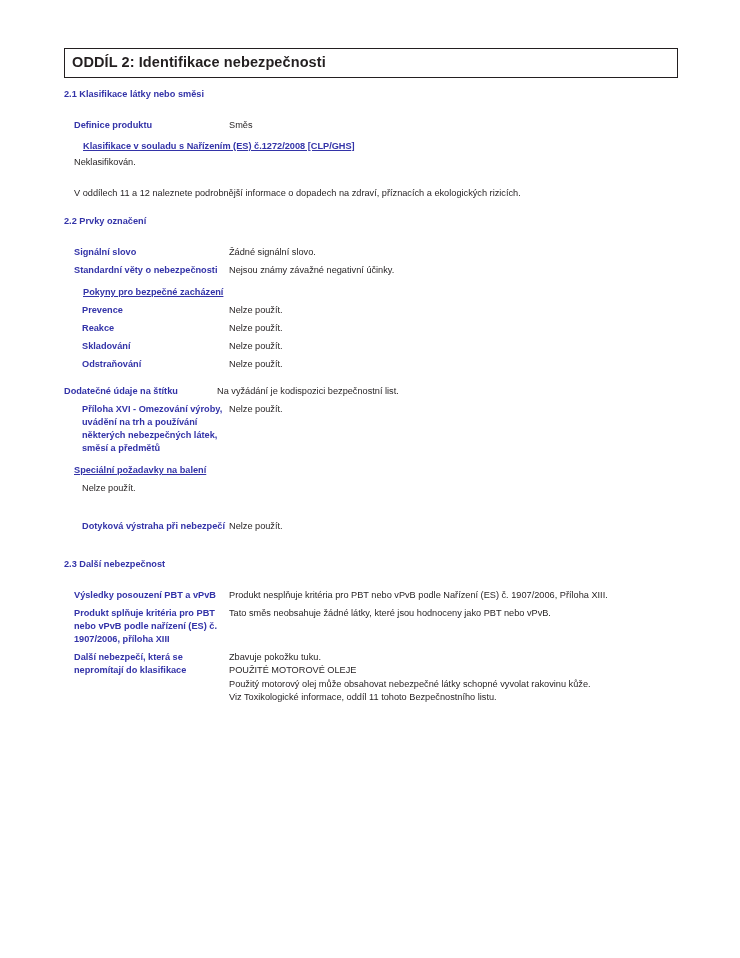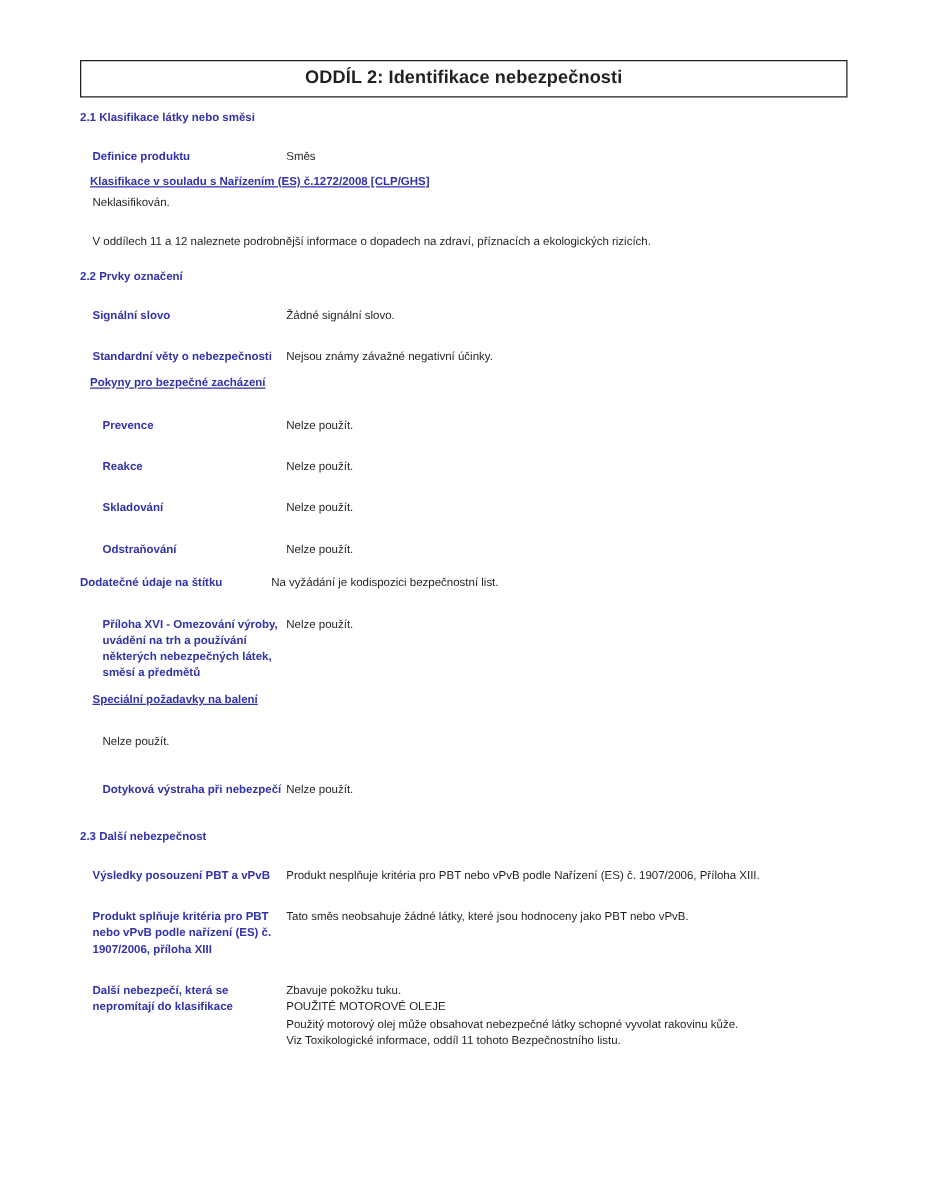--- a/index.html
+++ b/index.html
@@ -27,21 +27,20 @@
     left: 64px;
     top: 48px;
     width: 614px;
   }
 
   
   .section-box {
     border: 1.5px solid #231f20;
     padding: 5px 7px 6px 7px;
     margin-bottom: 11px;
-    text-align: center;
   }
   .section-box-title {
     font-size: 14.5px;
     font-weight: bold;
     color: #231f20;
     letter-spacing: 0.1px;
     line-height: 1.15;
   }
 
   
@@ -56,21 +55,21 @@
 
   .ul-head {
     color: #3333a8;
     font-weight: bold;
     font-size: 9.2px;
     text-decoration: underline;
     display: inline-block;
     line-height: 1.35;
   }
   .ul-head-wrap {
-    margin: 3px 0 3px 8px;
+    margin: 3px 0 3px 19px;
   }
   .ul-head-wrap.tight { margin-top: 2px; }
 
   .plain-line {
     font-size: 9.2px;
     color: #231f20;
     margin: 2px 0 0 10px;
     line-height: 1.4;
   }
   .para {
@@ -79,21 +78,21 @@
     margin: 18px 0 0 10px;
     line-height: 1.4;
   }
 
   
   .row {
     display: flex;
     align-items: flex-start;
     margin-top: 18px;
   }
-  .row.gap-sm { margin-top: 20px; }
+  .row.gap-sm { margin-top: 5px; }
   .row.gap-md { margin-top: 25px; }
   .row.gap-lg { margin-top: 14px; }
 
   .row .lbl {
     color: #3333a8;
     font-weight: bold;
     font-size: 9.2px;
     line-height: 1.42;
     flex: 0 0 auto;
   }

